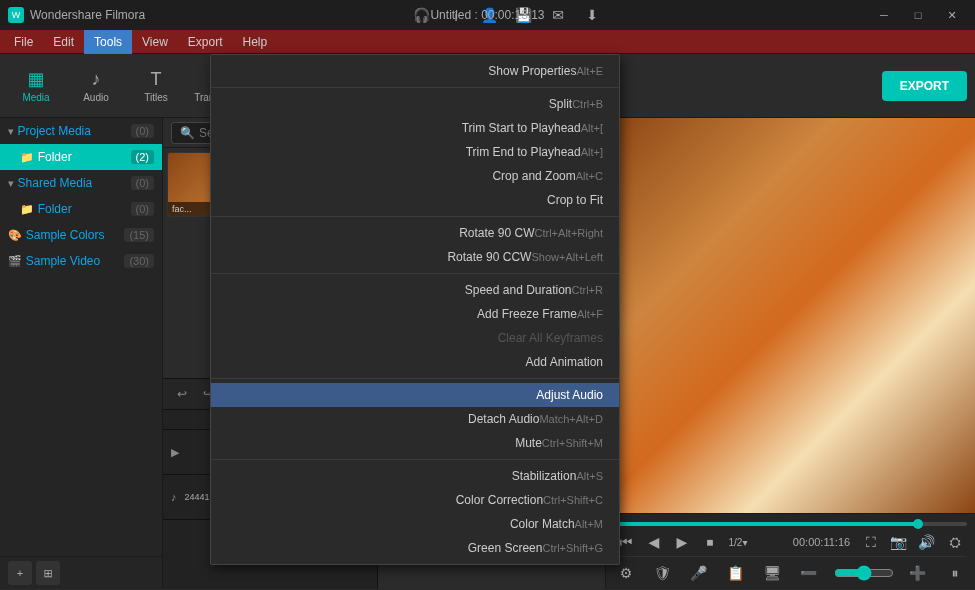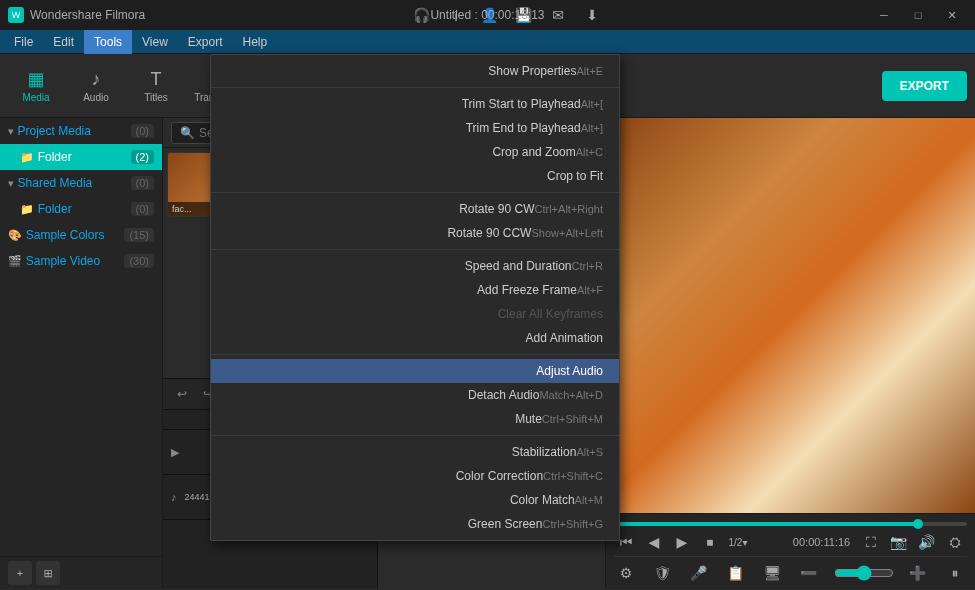--- a/index.html
+++ b/index.html
@@ -13,21 +13,21 @@
     #titlebar .app-title { display: flex; align-items: center; gap: 6px; font-size: 12px; }
     #titlebar .app-icon { width: 16px; height: 16px; background: #00c4b4; border-radius: 3px; display: flex; align-items: center; justify-content: center; font-size: 9px; color: white; }
     #titlebar .win-controls { display: flex; gap: 4px; }
     #titlebar .win-btn { width: 30px; height: 20px; display: flex; align-items: center; justify-content: center; font-size: 11px; cursor: pointer; color: #aaa; }
     #titlebar .title-center { position: absolute; left: 50%; transform: translateX(-50%); font-size: 12px; }
     #titlebar .header-icons { display: flex; gap: 12px; align-items: center; }
     #titlebar .header-icon { width: 22px; height: 22px; display: flex; align-items: center; justify-content: center; color: #aaa; font-size: 14px; }
 
     
     #menubar {
-      height: 24px; background: #0c4a6e; display: flex; align-items: center; padding: 0 4px;
+      height: 24px; background: #7f1d1d; display: flex; align-items: center; padding: 0 4px;
       border-bottom: 1px solid #1a1a1a;
     }
     #menubar .menu-item {
       padding: 0 10px; height: 24px; display: flex; align-items: center; cursor: pointer;
       font-size: 12px; color: #ccc;
     }
     #menubar .menu-item:hover, #menubar .menu-item.active { background: #3c7fc8; color: white; }
 
     
     #toolbar {
@@ -377,20 +377,24 @@
 
   <div class="menu-section">
     <div class="dropdown-item">
       <span>Show Properties</span>
       <span class="dropdown-shortcut">Alt+E</span>
     </div>
   </div>
 
   <div class="menu-section">
     <div class="dropdown-item">
+      <span>Split</span>
+      <span class="dropdown-shortcut">Ctrl+B</span>
+    </div>
+    <div class="dropdown-item">
       <span>Trim Start to Playhead</span>
       <span class="dropdown-shortcut">Alt+[</span>
     </div>
     <div class="dropdown-item">
       <span>Trim End to Playhead</span>
       <span class="dropdown-shortcut">Alt+]</span>
     </div>
     <div class="dropdown-item">
       <span>Crop and Zoom</span>
       <span class="dropdown-shortcut">Alt+C</span>

